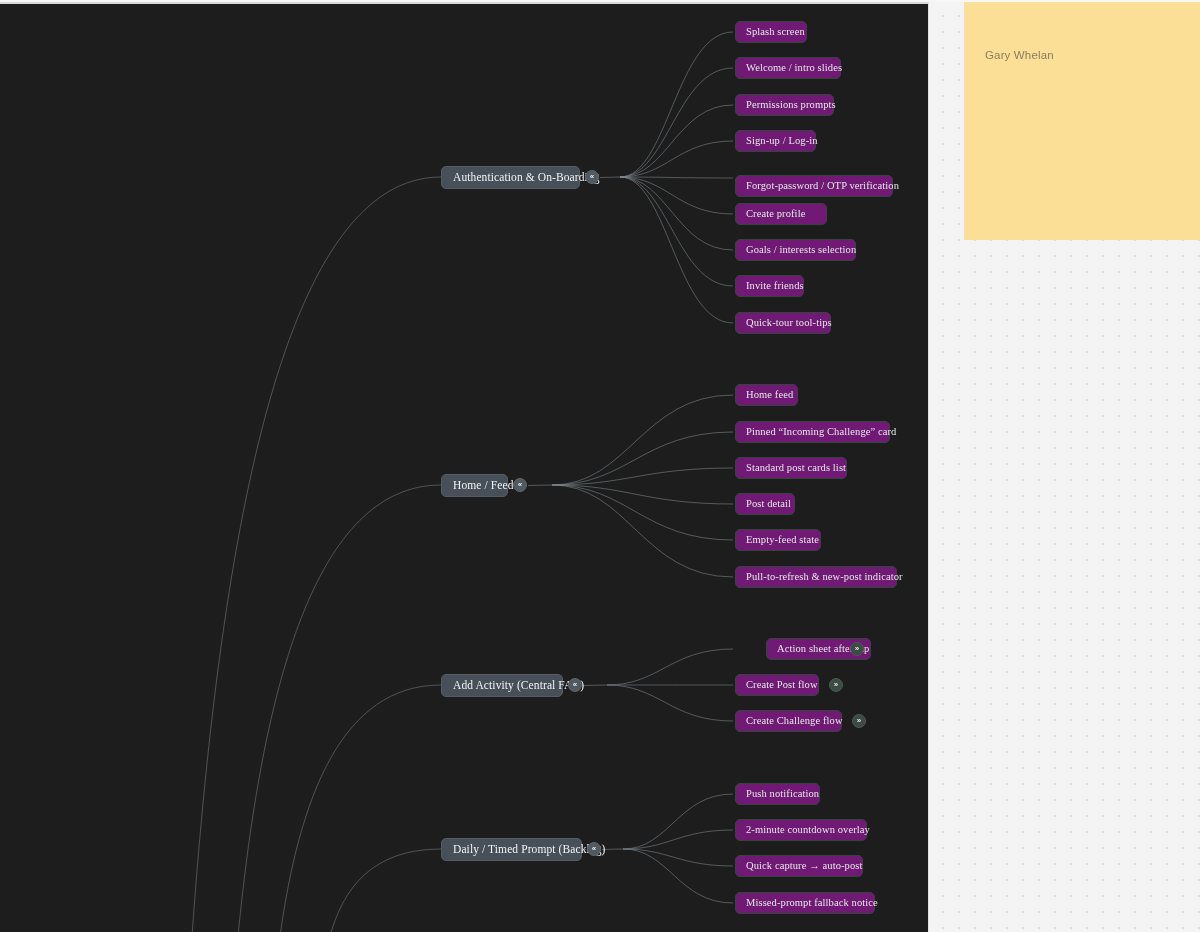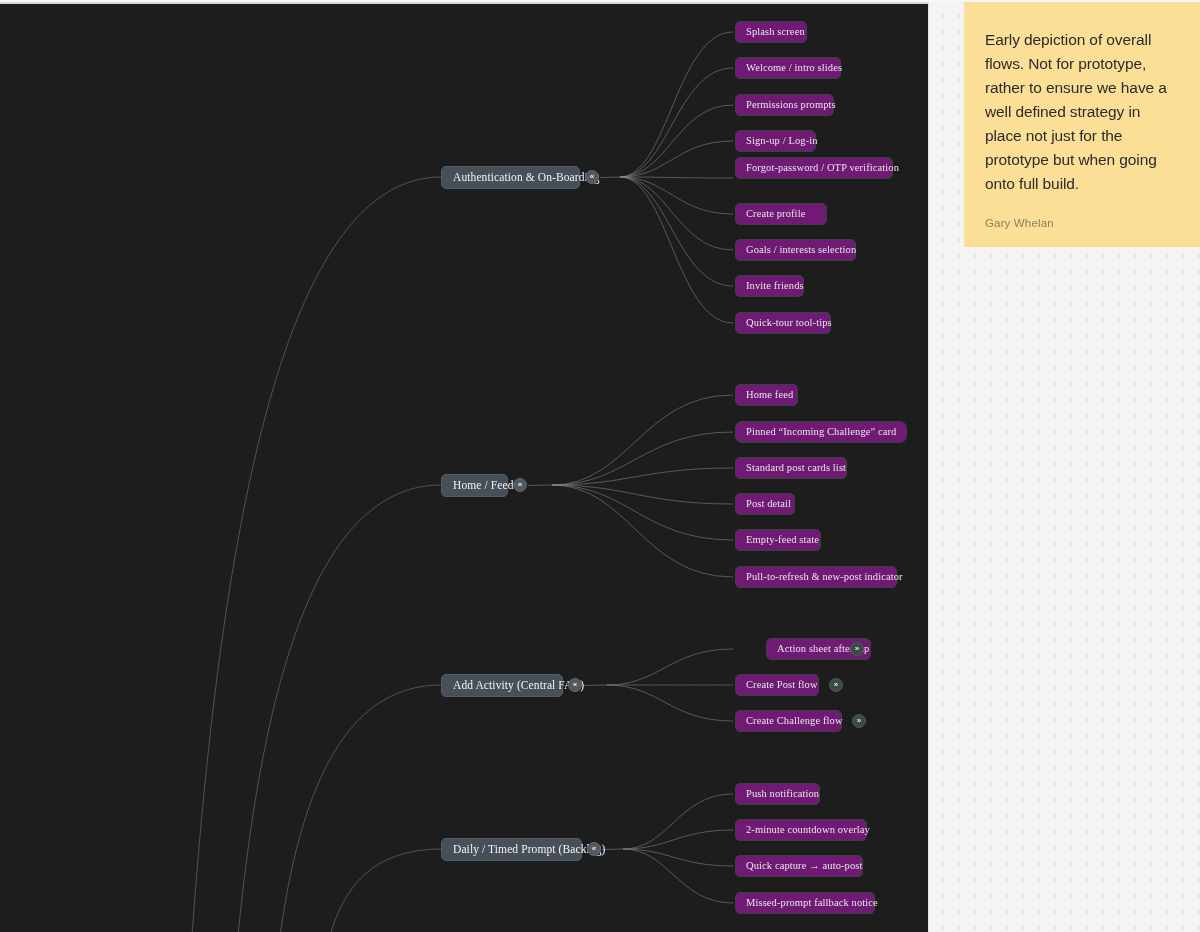--- a/index.html
+++ b/index.html
@@ -175,21 +175,21 @@
         </div>
         <div class="node node-child" style="left: 735px; top: 53px; width: 106px;">
           <span>Welcome / intro slides</span>
         </div>
         <div class="node node-child" style="left: 735px; top: 90px; width: 99px;">
           <span>Permissions prompts</span>
         </div>
         <div class="node node-child" style="left: 735px; top: 126px; width: 81px;">
           <span>Sign-up / Log-in</span>
         </div>
-        <div class="node node-child" style="left: 735px; top: 153px; width: 158px;">
+        <div class="node node-child" style="left: 735px; top: 171px; width: 158px;">
           <span>Forgot-password / OTP verification</span>
         </div>
         <div class="node node-child" style="left: 735px; top: 199px; width: 92px;">
           <span>Create profile</span>
         </div>
         <div class="node node-child" style="left: 735px; top: 235px; width: 121px;">
           <span>Goals / interests selection</span>
         </div>
         <div class="node node-child" style="left: 735px; top: 271px; width: 69px;">
           <span>Invite friends</span>
@@ -197,21 +197,21 @@
         <div class="node node-child" style="left: 735px; top: 308px; width: 96px;">
           <span>Quick-tour tool-tips</span>
         </div>
         <div class="node node-parent" style="left: 441px; top: 470px; width: 67px;">
           <span>Home / Feed</span>
         </div>
         <div class="badge collapse" style="left: 513px; top: 474px;">«</div>
         <div class="node node-child" style="left: 735px; top: 380px; width: 63px;">
           <span>Home feed</span>
         </div>
-        <div class="node node-child" style="left: 735px; top: 417px; width: 172px; border-radius: 7px;">
+        <div class="node node-child" style="left: 735px; top: 417px; width: 155px;">
           <span>Pinned “Incoming Challenge” card</span>
         </div>
         <div class="node node-child" style="left: 735px; top: 453px; width: 112px;">
           <span>Standard post cards list</span>
         </div>
         <div class="node node-child" style="left: 735px; top: 489px; width: 60px;">
           <span>Post detail</span>
         </div>
         <div class="node node-child" style="left: 735px; top: 525px; width: 86px;">
           <span>Empty-feed state</span>
@@ -249,18 +249,17 @@
           <span>Quick capture → auto-post</span>
         </div>
         <div class="node node-child" style="left: 735px; top: 888px; width: 140px;">
           <span>Missed-prompt fallback notice</span>
         </div>
       </div>
   </div>
 
   <div id="panel">
     <div id="sticky">
-      <div id="sticky-text">Early depiction of overall flows. Not for prototype, rather to ensure we have a well defined strategy in place not just for the prototype but when going onto full build.</div>
       <div id="sticky-author">Gary Whelan</div>
     </div>
   </div>
 
 </div>
 
 </body></html>

